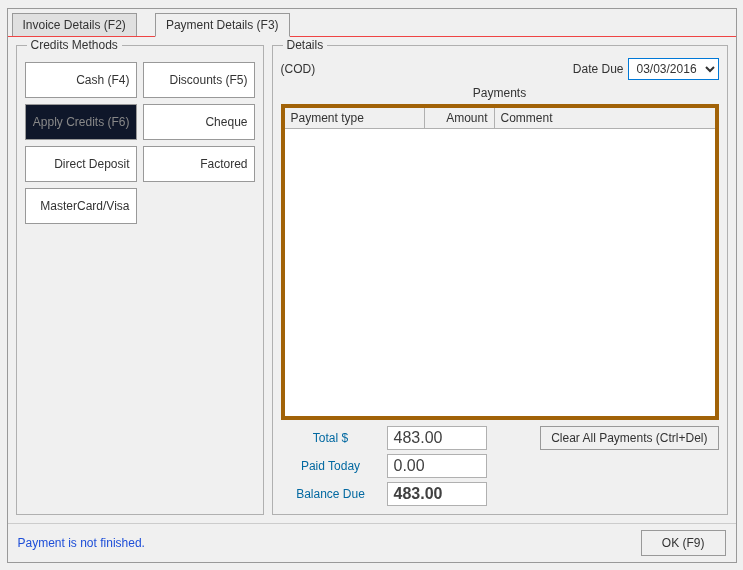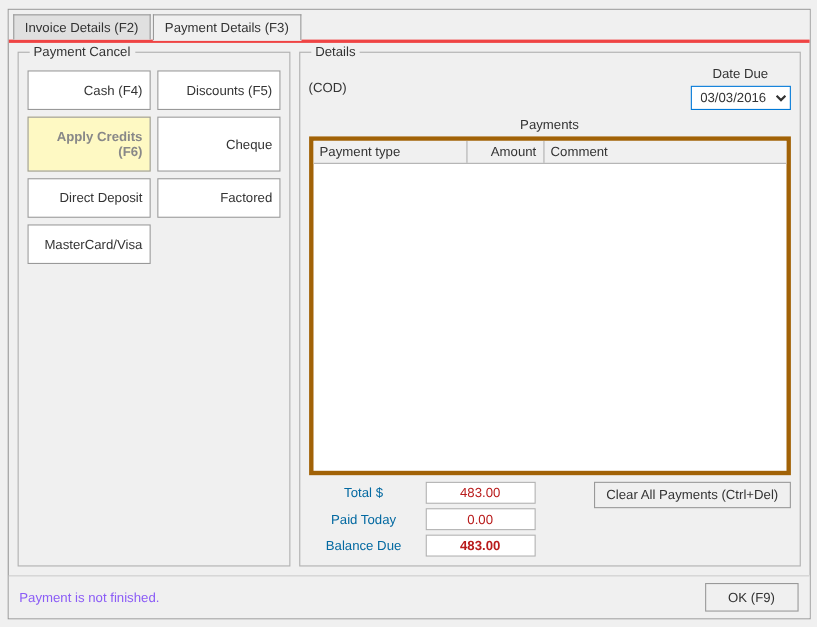--- a/index.html
+++ b/index.html
@@ -17,25 +17,25 @@
       width: 730px;
       height: 555px;
       background: #f0f0f0;
       border: 1px solid #999;
       display: flex;
       flex-direction: column;
     }
     .tab-bar {
       display: flex;
       flex-direction: row;
-      border-bottom: 3px solid #ef4444;
+      border-bottom: 1px solid #ef4444;
       background: #f0f0f0;
       padding-top: 4px;
       padding-left: 4px;
-      gap: 2px;
+      gap: 18px;
     }
     .tab {
       padding: 4px 10px;
       border: 1px solid #999;
       border-bottom: none;
       background: #e0e0e0;
       cursor: pointer;
       font-size: 12px;
       color: #333;
     }
@@ -77,24 +77,23 @@
     .pay-btn {
       padding: 10px 6px;
       border: 1px solid #999;
       background: #ffffff;
       cursor: pointer;
       font-size: 12px;
       color: #333;
       text-align: right;
     }
     .pay-btn.disabled {
-      background: #fef9c3;
+      background: #0f172a;
       color: #888;
       cursor: default;
-      font-weight: bold;
     }
     .right-panel {
       flex: 1;
       border: 1px solid #b0b0b0;
       background: #f0f0f0;
       padding: 8px;
       position: relative;
       display: flex;
       flex-direction: column;
       gap: 6px;
@@ -116,21 +115,20 @@
       margin-top: 4px;
     }
     .cod-text {
       font-size: 12px;
       color: #333;
     }
     .date-due-row {
       display: flex;
       align-items: center;
       gap: 4px;
-      flex-direction: column;
     }
     .date-due-label {
       font-size: 12px;
       color: #333;
     }
     .date-due-select {
       border: 1px solid #0078d7;
       background: #fff;
       padding: 2px 4px;
       font-size: 12px;
@@ -181,24 +179,24 @@
     .total-label {
       font-size: 12px;
       color: #0369a1;
       width: 100px;
       text-align: center;
     }
     .total-value {
       border: 1px solid #b0b0b0;
       background: #fff;
       padding: 2px 6px;
-      font-size: 12px;
-      color: #b91c1c;
+      font-size: 16px;
+      color: #404040;
       width: 100px;
-      text-align: center;
+      text-align: left;
     }
     .total-value.bold {
       font-weight: bold;
     }
     .clear-btn {
       margin-left: auto;
       padding: 4px 10px;
       border: 1px solid #999;
       background: #f0f0f0;
       cursor: pointer;
@@ -208,21 +206,21 @@
     .bottom-bar {
       display: flex;
       flex-direction: row;
       align-items: center;
       justify-content: space-between;
       padding: 6px 10px;
       border-top: 1px solid #ccc;
       background: #f0f0f0;
     }
     .error-text {
-      color: #8b5cf6;
+      color: #1d4ed8;
       font-size: 12px;
     }
     .bottom-buttons {
       display: flex;
       flex-direction: row;
       gap: 20px;
     }
     .bottom-btn {
       padding: 5px 20px;
       border: 1px solid #999;
@@ -253,21 +251,21 @@
       <span>Invoice Details (F2)</span>
     </div>
     <div class="tab active">
       <span>Payment Details (F3)</span>
     </div>
   </div>
 
   <div class="content-area">
 
     <div class="left-panel">
-      <span class="panel-label">Payment Cancel</span>
+      <span class="panel-label">Credits Methods</span>
       <div class="button-grid">
         <button class="pay-btn">Cash (F4)</button>
         <button class="pay-btn">Discounts (F5)</button>
         <button class="pay-btn disabled">Apply Credits (F6)</button>
         <button class="pay-btn">Cheque</button>
         <button class="pay-btn">Direct Deposit</button>
         <button class="pay-btn">Factored</button>
         <button class="pay-btn">MasterCard/Visa</button>
       </div>
     </div>

